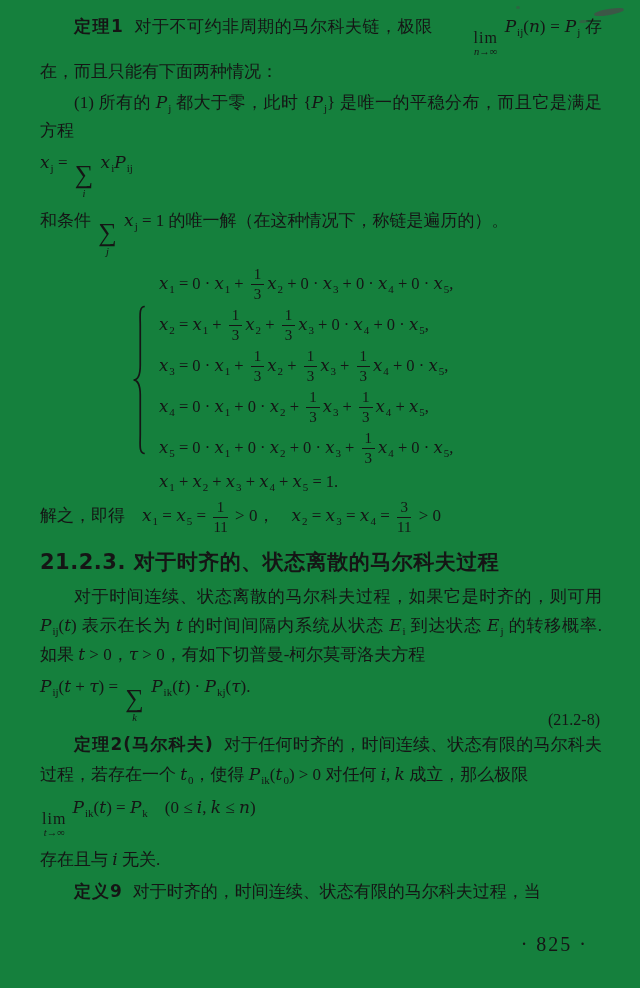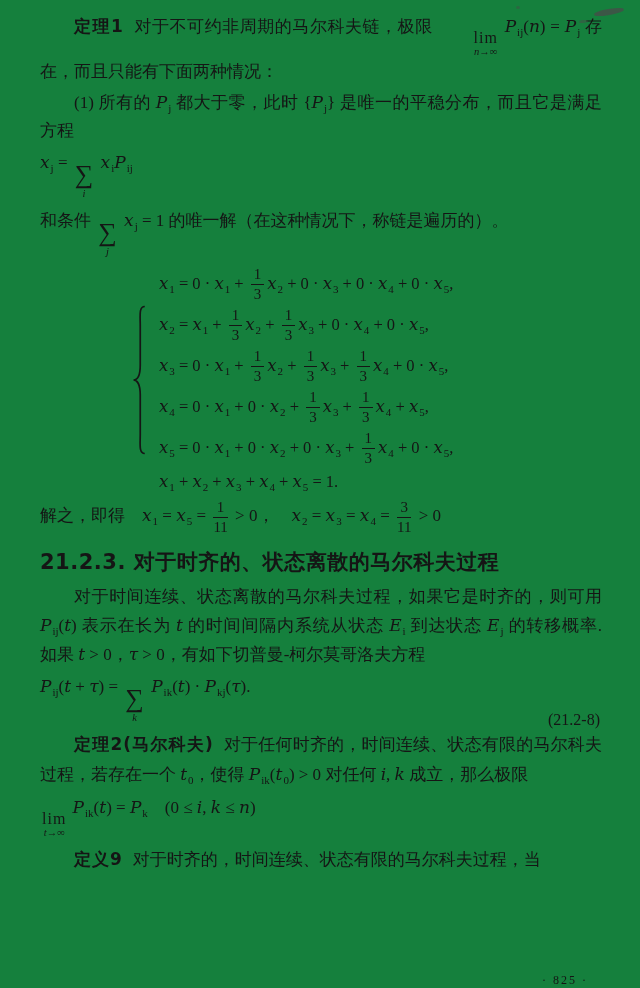--- a/index.html
+++ b/index.html
@@ -31,21 +31,21 @@
   .lw{font-size:16px;letter-spacing:1px;}
   
   .eq{text-align:left;margin:7px 0;font-size:17px;position:relative;}
   .enum{position:absolute;right:2px;top:50%;transform:translateY(-50%);font-style:normal;font-size:16px;margin-top:20px;}
   .sys{display:flex;align-items:center;margin:6px 0 4px 92px;}
   .sys svg{width:15px;height:auto;flex:none;}
   .rows{display:flex;flex-direction:column;padding-left:12px;font-size:16.5px;}
   .row{display:flex;align-items:center;margin:3px 0;white-space:nowrap;}
   .row .mt{white-space:pre;}
   
-  .pagenum{position:absolute;right:52px;bottom:0;font-size:12px;letter-spacing:2px;}
+  .pagenum{position:absolute;right:52px;bottom:32px;font-size:20px;letter-spacing:2px;}
   .smudge{position:absolute;background:#4a4a4a;border-radius:50%;}
   .sm1{top:9px;right:16px;width:30px;height:6px;border-radius:45%;transform:rotate(-10deg);opacity:.75;}
   .sm2{top:20px;right:52px;width:9px;height:3px;opacity:.5;transform:rotate(-5deg);}
   .sm3{top:6px;right:120px;width:4px;height:3px;opacity:.45;}
 </style>
 </head>
 <body>
 
 <div class="page">
   <div id="doc">
@@ -192,19 +192,20 @@
       <div class="para indent">对于时间连续、状态离散的马尔科夫过程，如果它是时齐的，则可用 <span class="m"><span class="mv"><span class="mi">P</span><span class="msub">ij</span></span><span class="mt">(</span><span class="mi">t</span><span class="mt">)</span></span> 表示在长为 <span class="m"><span class="mi">t</span></span> 的时间间隔内系统从状态 <span class="m"><span class="mv"><span class="mi">E</span><span class="msub">i</span></span></span> 到达状态 <span class="m"><span class="mv"><span class="mi">E</span><span class="msub">j</span></span></span> 的转移概率.　如果 <span class="m"><span class="mi">t</span><span class="mt"> &gt; 0</span></span>，<span class="m"><span class="mi">τ</span><span class="mt"> &gt; 0</span></span>，有如下切普曼-柯尔莫哥洛夫方程</div>
       <div class="eq"><span class="ebody"><span class="mv"><span class="mi">P</span><span class="msub">ij</span></span><span class="mt">(</span><span class="mi">t</span><span class="mt"> + </span><span class="mi">τ</span><span class="mt">) = </span><span class="sum">
             <span class="sg">∑</span>
             <span class="un">k</span>
           </span><span class="mt"> </span><span class="mv"><span class="mi">P</span><span class="msub">ik</span></span><span class="mt">(</span><span class="mi">t</span><span class="mt">) · </span><span class="mv"><span class="mi">P</span><span class="msub">kj</span></span><span class="mt">(</span><span class="mi">τ</span><span class="mt">).</span></span><span class="enum">(21.2-8)</span></div>
       <div class="para indent"><span class="lead">定理2(马尔科夫)</span>对于任何时齐的，时间连续、状态有限的马尔科夫过程，若存在一个 <span class="m"><span class="mv"><span class="mi">t</span><span class="msub">0</span></span></span>，使得 <span class="m"><span class="mv"><span class="mi">P</span><span class="msub">ik</span></span><span class="mt">(</span><span class="mv"><span class="mi">t</span><span class="msub">0</span></span><span class="mt">) &gt; 0</span></span> 对任何 <span class="m"><span class="mi">i</span><span class="mt">, </span><span class="mi">k</span></span> 成立，那么极限</div>
       <div class="eq"><span class="ebody"><span class="lim">
             <span class="lw">lim</span>
             <span class="un">t→∞</span>
           </span><span class="mt"> </span><span class="mv"><span class="mi">P</span><span class="msub">ik</span></span><span class="mt">(</span><span class="mi">t</span><span class="mt">) = </span><span class="mv"><span class="mi">P</span><span class="msub">k</span></span><span class="mt">　(0 ≤ </span><span class="mi">i</span><span class="mt">, </span><span class="mi">k</span><span class="mt"> ≤ </span><span class="mi">n</span><span class="mt">)</span></span></div>
+      <div class="para">存在且与 <span class="m"><span class="mi">i</span></span> 无关.</div>
       <div class="para indent"><span class="lead">定义9</span>对于时齐的，时间连续、状态有限的马尔科夫过程，当</div>
     </div>
   <div class="smudge sm1"></div>
   <div class="smudge sm2"></div>
   <div class="smudge sm3"></div>
   <div class="pagenum">· 825 ·</div>
 </div>
 
 </body></html>

